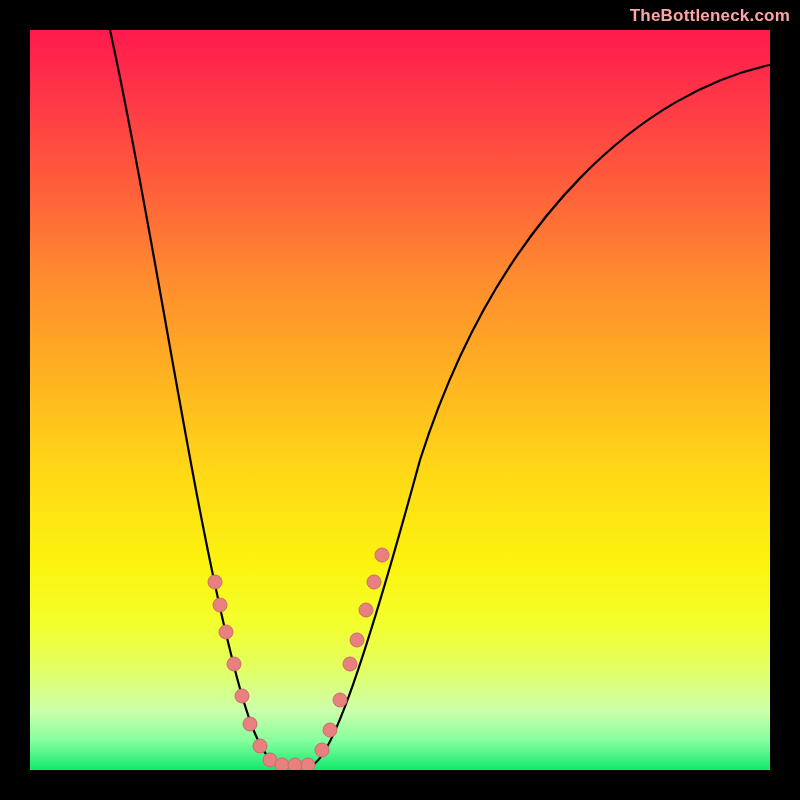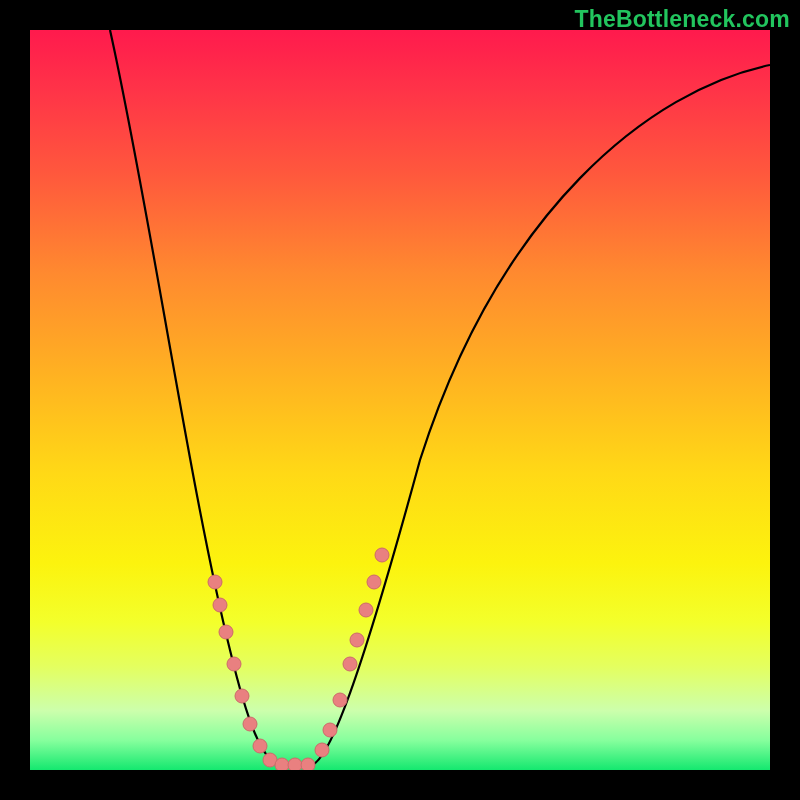--- a/index.html
+++ b/index.html
@@ -34,22 +34,22 @@
       #e4ff5f 86%,
       #ccffac 92%,
       #86ff9d 96%,
       #14e86f 100%
     );
   }
   .watermark {
     position: absolute;
     top: 6px;
     right: 10px;
-    color: #22c55e;
-    font-size: 23px;
+    color: #fca5a5;
+    font-size: 17px;
     font-weight: 600;
     letter-spacing: 0.2px;
     z-index: 5;
   }
   svg.curve {
     position: absolute;
     left: 0;
     top: 0;
     width: 740px;
     height: 740px;

